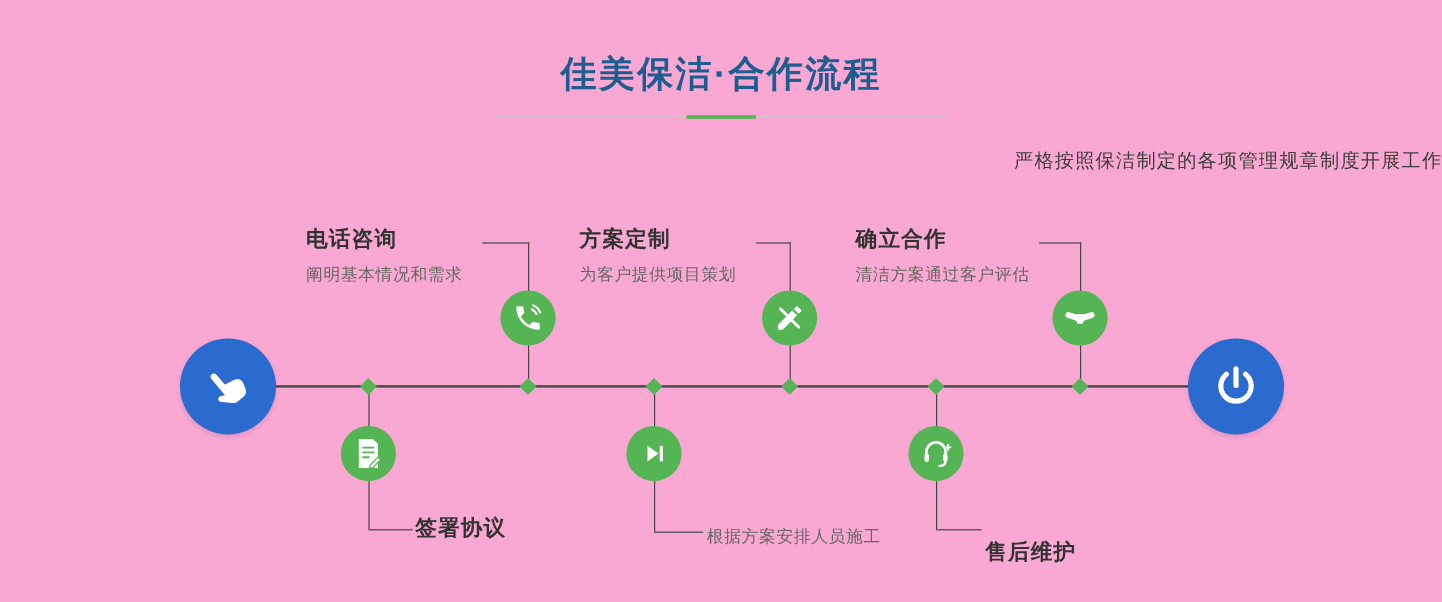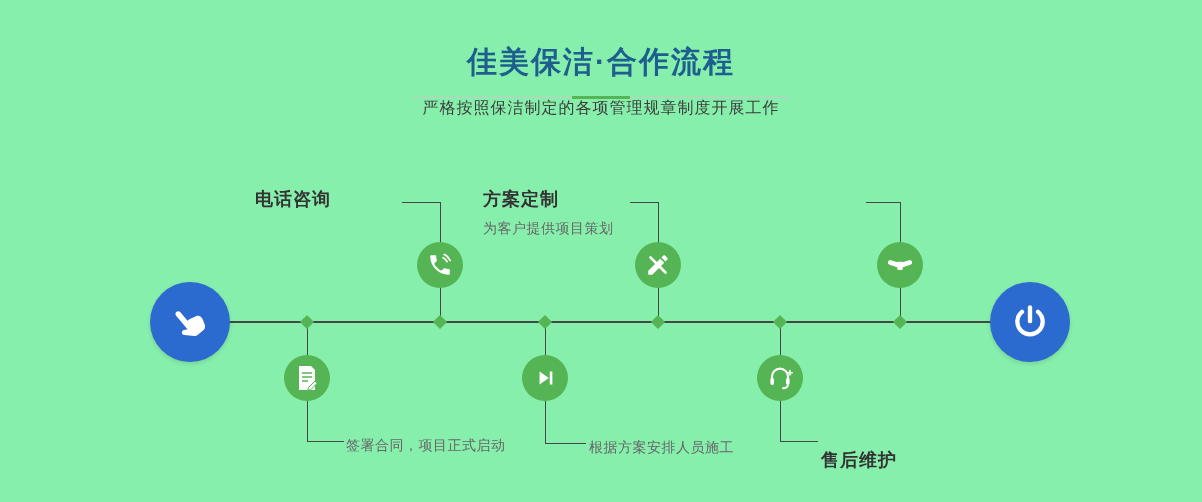--- a/index.html
+++ b/index.html
@@ -1,29 +1,29 @@
 <!DOCTYPE html>
 <html><head>
 <meta charset="utf-8">
 <style>
   * { margin:0; padding:0; box-sizing:border-box; }
   html,body { background:#ffffff; }
   body { font-family:"Liberation Sans","DejaVu Sans",sans-serif; }
-  .canvas { position:relative; width:1202px; height:502px; background:#86efac; overflow:hidden; margin:0 auto; }
+  .canvas { position:relative; width:1202px; height:502px; background:#f9a8d4; overflow:hidden; margin:0 auto; }
 
   .page-title {
     position:absolute; top:42px; left:0; width:100%;
     text-align:center; font-size:30px; font-weight:bold;
     color:#1d5e8f; letter-spacing:2px;
   }
   .divider { position:absolute; top:97px; left:413px; width:376px; height:1px; background:#c9c9c9; }
   .divider-accent { position:absolute; left:50%; top:-1px; transform:translateX(-50%); width:58px; height:3px; background:#55b555; }
   .page-subtitle {
-    position:absolute; top:98px; left:0; width:100%;
-    text-align:center; font-size:16px; color:#3d3d3d; letter-spacing:1px;
+    position:absolute; top:124px; left:0; width:100%;
+    text-align:right; font-size:16px; color:#3d3d3d; letter-spacing:1px;
   }
 
   .main-line { position:absolute; left:190px; top:321px; width:840px; height:2px; background:#464646; }
   .vline { position:absolute; width:1px; background:#464646; }
   .hline { position:absolute; height:1px; background:#464646; }
   .diamond { position:absolute; width:10px; height:10px; background:#55b555; transform:rotate(45deg); }
 
   .node { position:absolute; border-radius:50%; display:flex; align-items:center; justify-content:center; }
   .node.blue  { width:80px; height:80px; background:#2b6ace; box-shadow:0 2px 4px rgba(0,0,0,0.12); }
   .node.green { width:46px; height:46px; background:#55b555; }
@@ -83,20 +83,21 @@
 
   <div class="node green" style="left:417px; top:242px;">
     <svg width="26" height="26" viewBox="0 0 24 24">
       <path fill="#ffffff" d="M6.6 10.8c1.5 2.8 3.8 5.1 6.6 6.6l2.2-2.2c.3-.3.7-.4 1-.2 1.1.4 2.3.6 3.6.6.6 0 1 .4 1 1V20c0 .6-.4 1-1 1C10.6 21 3 13.4 3 4c0-.6.4-1 1-1h3.5c.6 0 1 .4 1 1 0 1.2.2 2.4.6 3.6.1.3 0 .7-.3 1l-2.2 2.2z"></path>
       <path d="M14.9 5.3c1.6.7 2.9 2 3.6 3.6" fill="none" stroke="#ffffff" stroke-width="1.6" stroke-linecap="round"></path>
       <path d="M15.9 2.3c2.5 1 4.5 3 5.5 5.5" fill="none" stroke="#ffffff" stroke-width="1.6" stroke-linecap="round"></path>
     </svg>
   </div>
   <div class="step-label top-label" style="left:255px; top:187px; width:170px;">
     <div class="t">电话咨询</div>
+    <div class="d">阐明基本情况和需求</div>
   </div>
 
   <div class="node green" style="left:635px; top:242px;">
     <svg width="26" height="26" viewBox="0 0 24 24">
       <rect x="10.8" y="1" width="2.4" height="22" rx="1.2" transform="rotate(-45 12 12)" fill="#ffffff"></rect>
       <path fill="#ffffff" d="M3 17.3V21h3.7L17.8 9.9 14 6.2 3 17.3z"></path>
       <path fill="#ffffff" d="M20.7 7c.4-.4.4-1 0-1.4l-2.3-2.3c-.4-.4-1-.4-1.4 0l-1.8 1.8 3.7 3.7L20.7 7z"></path>
     </svg>
   </div>
   <div class="step-label top-label" style="left:483px; top:187px; width:170px;">
@@ -107,32 +108,36 @@
   <div class="node green" style="left:877px; top:242px;">
     <svg width="28" height="28" viewBox="0 0 24 24">
       <g fill="#ffffff">
         <rect x="1.5" y="8.6" width="9.6" height="4.2" rx="2" transform="rotate(18 6.3 10.7)"></rect>
         <rect x="12.9" y="8.6" width="9.6" height="4.2" rx="2" transform="rotate(-18 17.7 10.7)"></rect>
         <rect x="8.2" y="9.2" width="7.6" height="5.2" rx="2.4"></rect>
         <rect x="9.6" y="13.6" width="4.8" height="2.6" rx="1.3"></rect>
       </g>
     </svg>
   </div>
+  <div class="step-label top-label" style="left:713px; top:187px; width:175px;">
+    <div class="t">确立合作</div>
+    <div class="d">清洁方案通过客户评估</div>
+  </div>
 
   <div class="node green" style="left:284px; top:355px;">
     <svg width="24" height="26" viewBox="0 0 24 26">
       <path fill="#ffffff" d="M4 1h12l4 4v20H4z"></path>
       <g stroke="#55b555" stroke-width="1.6" fill="none">
         <path d="M7 8h10M7 12h10M7 16h6"></path>
       </g>
       <path fill="#ffffff" stroke="#55b555" stroke-width="1" d="M13.5 22.5l6.5-6.5 2.2 2.2-6.5 6.5-2.8.6z"></path>
     </svg>
   </div>
   <div class="step-label bottom-label" style="left:346px; top:428px;">
-    <div class="d">签署合同，项目正式启动</div>
+    <div class="t">签署协议</div>
   </div>
 
   <div class="node green" style="left:522px; top:355px;">
     <svg width="26" height="26" viewBox="0 0 24 24">
       <path fill="#ffffff" d="M7 6l8.5 6L7 18z"></path>
       <rect x="16.4" y="6" width="2.4" height="12" fill="#ffffff"></rect>
     </svg>
   </div>
   <div class="step-label bottom-label" style="left:589px; top:430px;">
     <div class="d">根据方案安排人员施工</div>

